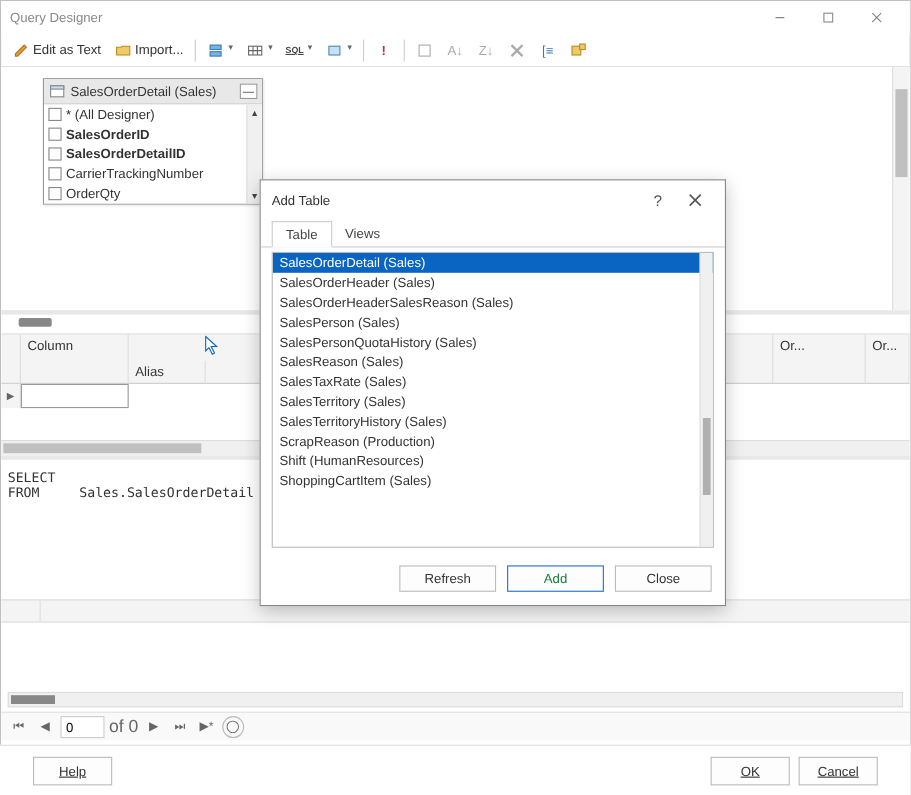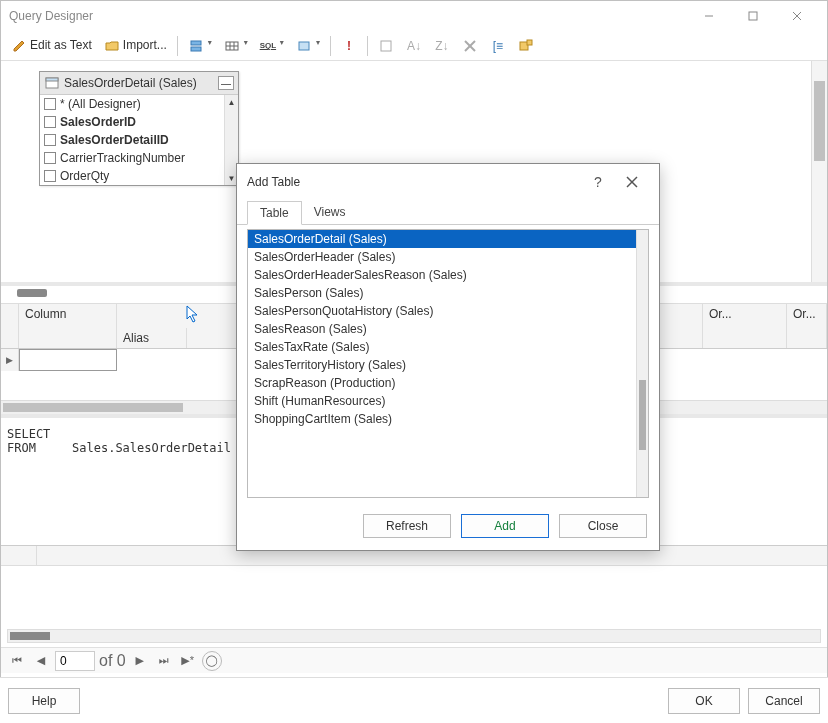--- a/index.html
+++ b/index.html
@@ -253,24 +253,25 @@
     padding: 0 4px;
     font-size: 12px;
   }
   .nav-text { font-size: 16px; color: #666; }
 
   .footer {
     position: absolute;
     left: 0; right: 0; bottom: 0; height: 46px;
     display: flex;
     align-items: center;
-    padding: 0 8px;
+    padding: 0 30px;
     gap: 8px;
     border-top: 1px solid #ddd;
     background: #fff;
+    text-decoration: underline;
   }
   .footer .spacer { flex: 1; }
   .footer .btn {
     min-width: 72px; height: 26px;
     border: 1px solid #bbb;
     background: #fdfdfd;
     display: flex; align-items: center; justify-content: center;
     font-size: 12px;
   }
 
@@ -612,20 +613,21 @@
   </div>
   <div class="list">
     <div class="list-inner">
       <div class="list-item selected">SalesOrderDetail (Sales)</div>
       <div class="list-item">SalesOrderHeader (Sales)</div>
       <div class="list-item">SalesOrderHeaderSalesReason (Sales)</div>
       <div class="list-item">SalesPerson (Sales)</div>
       <div class="list-item">SalesPersonQuotaHistory (Sales)</div>
       <div class="list-item">SalesReason (Sales)</div>
       <div class="list-item">SalesTaxRate (Sales)</div>
+      <div class="list-item">SalesTerritory (Sales)</div>
       <div class="list-item">SalesTerritoryHistory (Sales)</div>
       <div class="list-item">ScrapReason (Production)</div>
       <div class="list-item">Shift (HumanResources)</div>
       <div class="list-item">ShoppingCartItem (Sales)</div>
     </div>
     <div class="list-vscroll">
       <div class="thumb"></div>
     </div>
   </div>
   <div class="dlg-footer">

